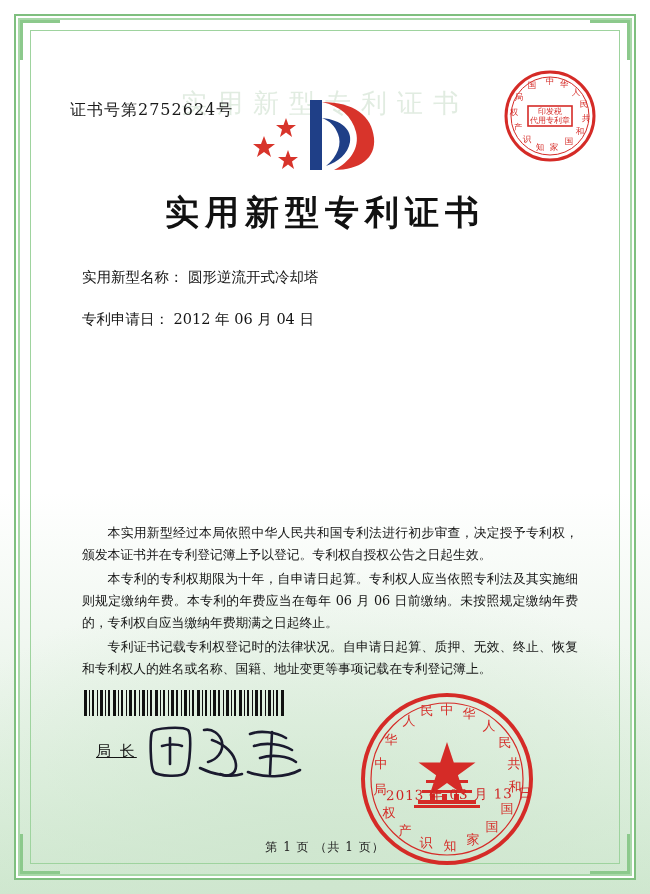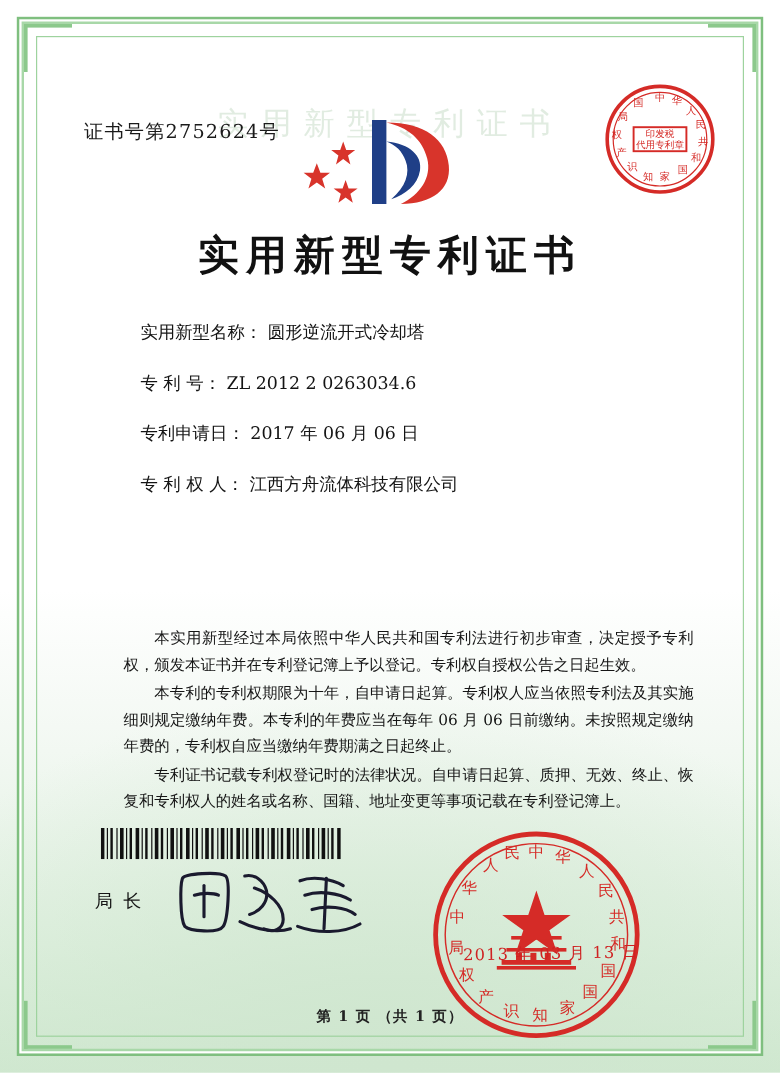--- a/index.html
+++ b/index.html
@@ -108,21 +108,20 @@
     font-weight: bold;
     letter-spacing: 6px;
     color: #111111;
   }
 
   .fields {
     position: absolute;
     left: 82px;
     top: 268px;
     right: 88px;
-    margin-left: 35px;
   }
   .field-row {
     font-family: "DejaVu Serif", "Liberation Serif", serif;
     font-size: 14.5px;
     color: #141414;
     margin-bottom: 23px;
     white-space: nowrap;
   }
   .field-label {
     display: inline-block;
@@ -135,43 +134,43 @@
   .body-text {
     position: absolute;
     left: 82px;
     right: 72px;
     top: 522px;
     font-family: "DejaVu Serif", "Liberation Serif", serif;
     font-size: 12.8px;
     line-height: 1.72;
     color: #141414;
     text-align: justify;
-    margin-left: 21px;
   }
   .body-text p {
     margin: 0 0 2px 0;
     text-indent: 2em;
   }
 
   .barcode {
     position: absolute;
     left: 84px;
     top: 690px;
     width: 200px;
     height: 26px;
   }
 
   .director-line {
     position: absolute;
-    left: 79px;
+    left: 96px;
     top: 742px;
     font-family: "DejaVu Serif", "Liberation Serif", serif;
     font-size: 15px;
     color: #141414;
     letter-spacing: 2px;
+    text-decoration: underline;
   }
   .signature {
     position: absolute;
     left: 142px;
     top: 716px;
     width: 170px;
     height: 72px;
   }
 
   
@@ -195,21 +194,20 @@
 
   .page-footer {
     position: absolute;
     left: 0; right: 0;
     bottom: 38px;
     text-align: center;
     font-family: "DejaVu Serif", "Liberation Serif", serif;
     font-size: 12px;
     color: #222222;
     letter-spacing: 1px;
-    font-weight: bold;
   }
 </style>
 </head>
 <body>
 
 <div class="page">
 
   <div class="frame-outer"></div>
   <div class="frame-inner"></div>
   <div class="corner tl"></div>
@@ -261,30 +259,22 @@
   </div>
 
   <div class="title">实用新型专利证书</div>
 
   <div class="fields">
     <div class="field-row">
       <span class="field-label">实用新型名称：</span>
       <span class="field-value">圆形逆流开式冷却塔</span>
     </div>
     <div class="field-row">
-      <span class="field-label">专 利 号：</span>
-      <span class="field-value">ZL 2012 2 0263034.6</span>
-    </div>
-    <div class="field-row">
       <span class="field-label">专利申请日：</span>
-      <span class="field-value">2017 年 06 月 06 日</span>
-    </div>
-    <div class="field-row">
-      <span class="field-label">专 利 权 人：</span>
-      <span class="field-value">江西方舟流体科技有限公司</span>
+      <span class="field-value">2012 年 06 月 04 日</span>
     </div>
   </div>
 
   <div class="body-text">
     <p>本实用新型经过本局依照中华人民共和国专利法进行初步审查，决定授予专利权，颁发本证书并在专利登记簿上予以登记。专利权自授权公告之日起生效。</p>
     <p>本专利的专利权期限为十年，自申请日起算。专利权人应当依照专利法及其实施细则规定缴纳年费。本专利的年费应当在每年 06 月 06 日前缴纳。未按照规定缴纳年费的，专利权自应当缴纳年费期满之日起终止。</p>
     <p>专利证书记载专利权登记时的法律状况。自申请日起算、质押、无效、终止、恢复和专利权人的姓名或名称、国籍、地址变更等事项记载在专利登记簿上。</p>
   </div>
 
   <div class="barcode">

